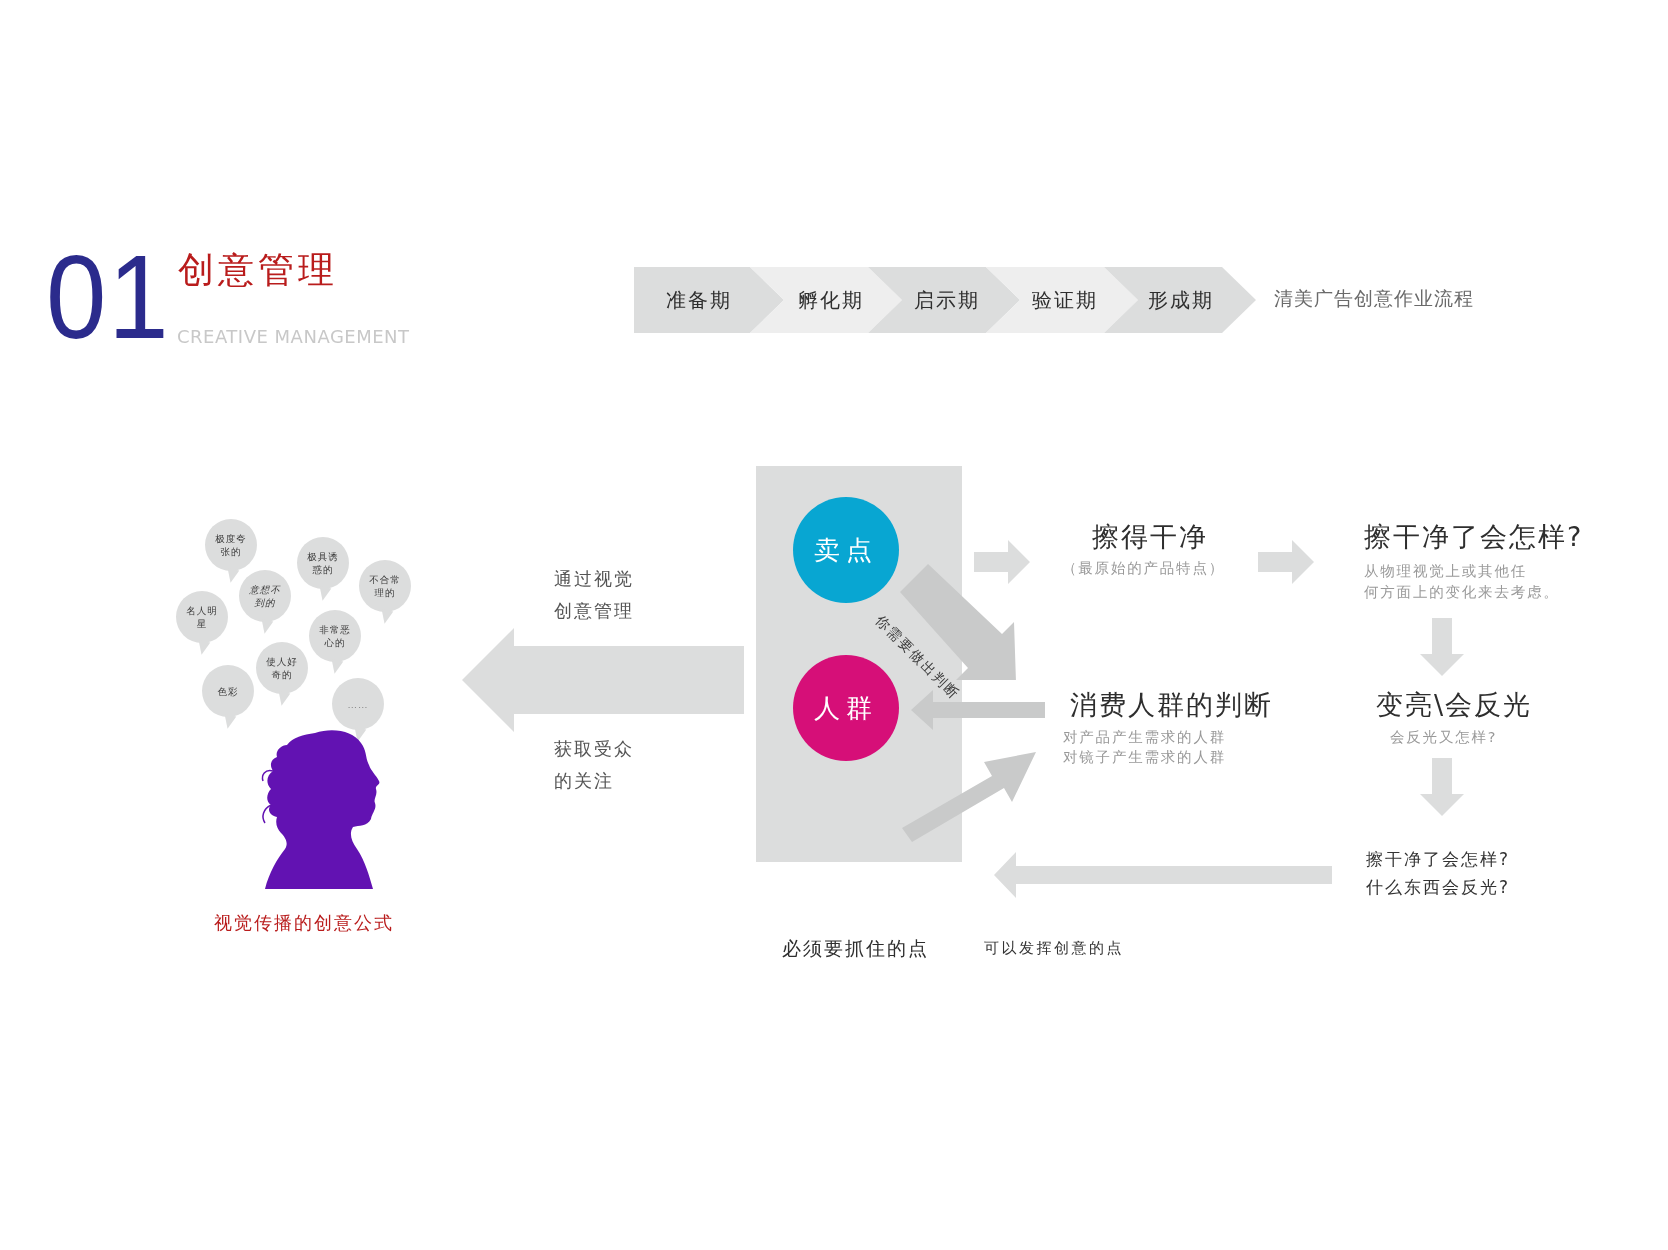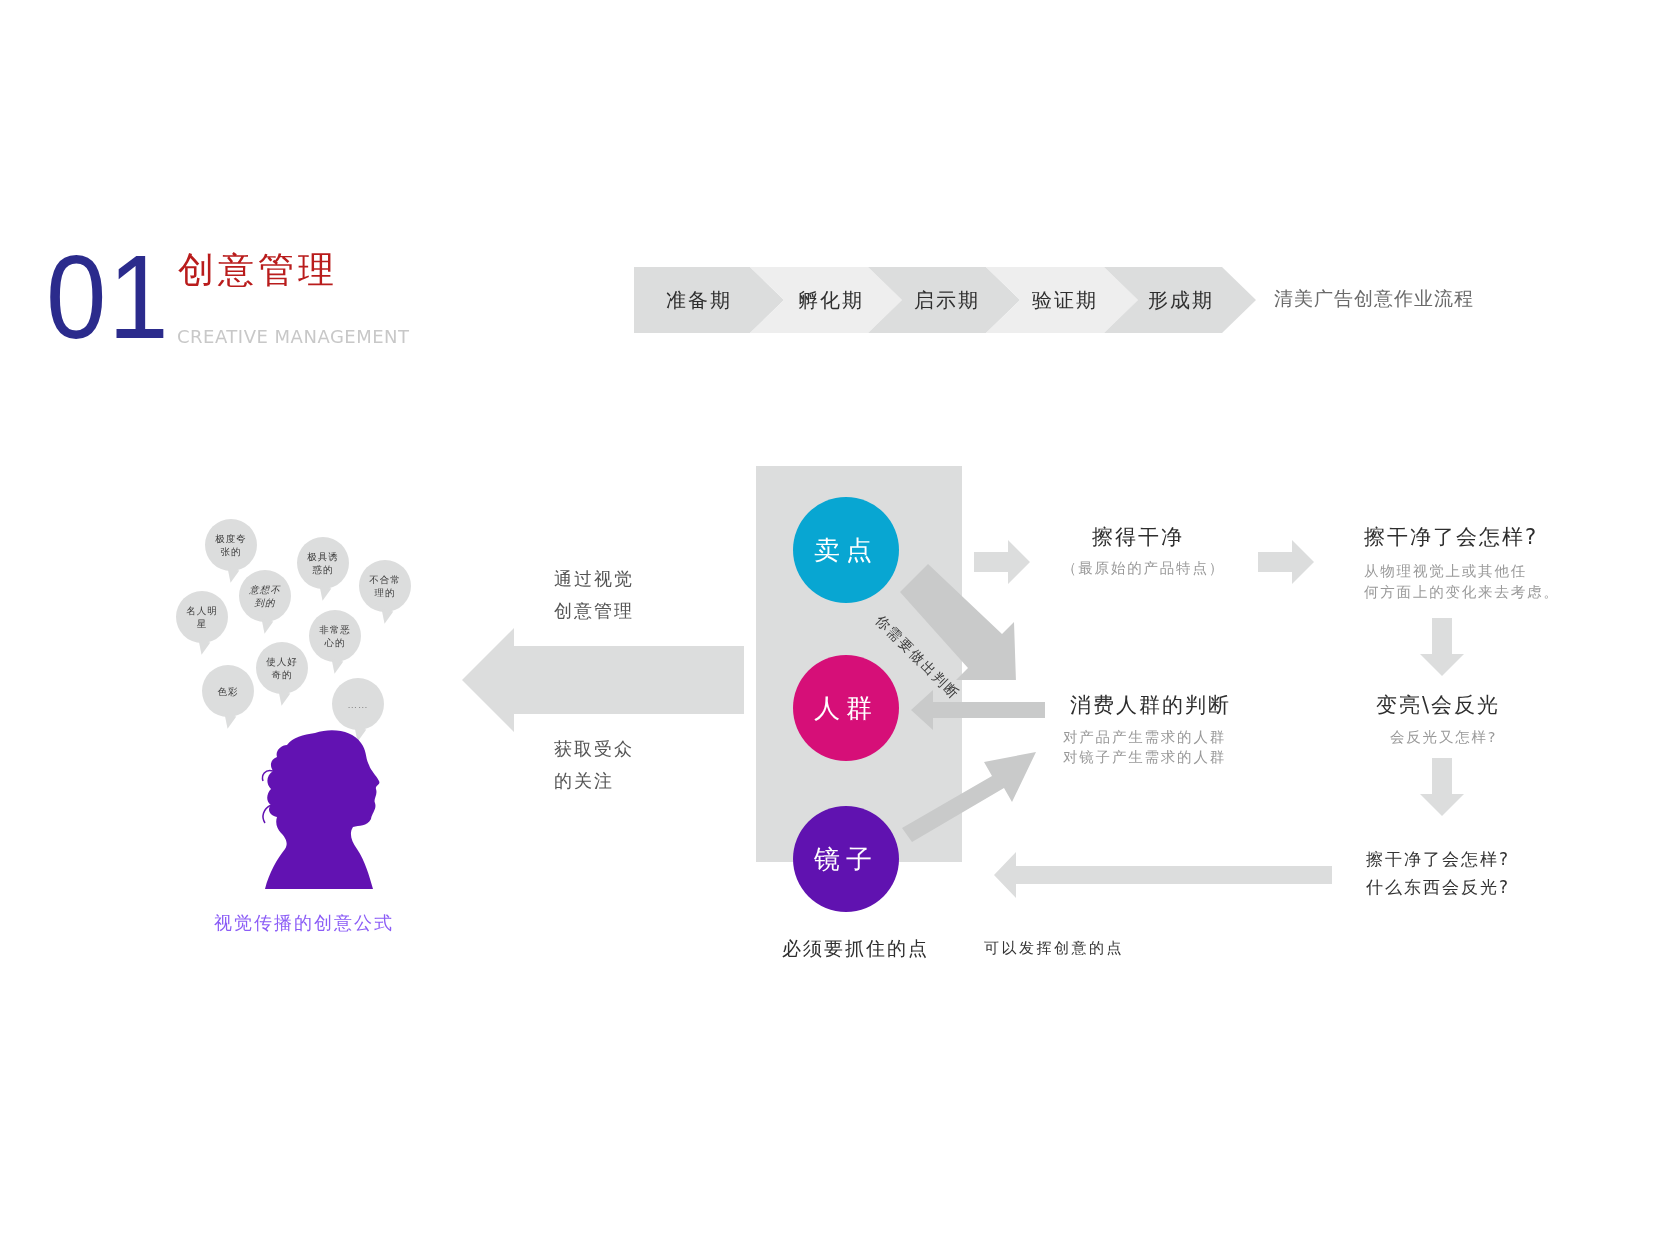--- a/index.html
+++ b/index.html
@@ -23,37 +23,37 @@
 
   
   .bubble { position: absolute; width: 52px; height: 52px; border-radius: 50%; background: #dcdddd;
             display: flex; align-items: center; justify-content: center; text-align: center;
             font-size: 9.5px; line-height: 13px; color: #3a3a3a; letter-spacing: 1px; }
   .bubble::after { content: ""; position: absolute; left: 21px; bottom: -12px; width: 0; height: 0;
                    border-left: 6px solid transparent; border-right: 6px solid transparent; border-top: 14px solid #dcdddd;
                    transform: rotate(12deg); }
   .bubble span { display: block; width: 40px; }
   .silhouette { left: 255px; top: 725px; }
-  .caption-left { left: 214px; top: 912px; font-size: 18px; color: #8b5cf6; letter-spacing: 2px; line-height: 22px; }
+  .caption-left { left: 214px; top: 912px; font-size: 18px; color: #b91c1c; letter-spacing: 2px; line-height: 22px; }
 
   
   .left-text { font-size: 18px; color: #555; letter-spacing: 2px; line-height: 32px; }
 
   
   .center-col { left: 756px; top: 466px; width: 206px; height: 396px; background: #dcdddd; }
   .circle { position: absolute; width: 106px; height: 106px; border-radius: 50%;
             display: flex; align-items: center; justify-content: center;
             color: #fff; font-size: 26px; letter-spacing: 6px; }
   .center-caption { left: 782px; top: 936px; font-size: 19px; color: #2e2e2e; letter-spacing: 2px; line-height: 24px; }
   .side-caption { left: 984px; top: 938px; font-size: 15px; color: #333; letter-spacing: 2.5px; line-height: 20px; }
   .diag-text { left: 884px; top: 612px; font-size: 14px; color: #3a3a3a; letter-spacing: 2px;
                transform: rotate(45deg); transform-origin: left top; white-space: nowrap; }
 
   
-  .h-dark { font-size: 21px; color: #2e2e2e; letter-spacing: 2px; line-height: 26px; white-space: nowrap; }
+  .h-dark { font-size: 27px; color: #2e2e2e; letter-spacing: 2px; line-height: 26px; white-space: nowrap; }
   .t-grey { font-size: 14.5px; color: #999; letter-spacing: 1.8px; line-height: 20px; white-space: nowrap; }
   .t-mid { font-size: 17px; color: #333; letter-spacing: 2px; line-height: 28px; white-space: nowrap; }
 </style>
 </head>
 <body>
 
 <div class="abs big-num">01</div>
 <div class="abs title-cn">创意管理</div>
 <div class="abs title-en">CREATIVE MANAGEMENT</div>
 
@@ -141,23 +141,20 @@
   <div>的关注</div>
 </div>
 
 <div class="abs center-col">
   <div class="circle" style="left:37px;top:31px;background:#08a6d2;">
     <span>卖点</span>
   </div>
   <div class="circle" style="left:37px;top:189px;background:#d60f78;">
     <span>人群</span>
   </div>
-  <div class="circle" style="left:37px;top:340px;background:#6012b0;">
-    <span>镜子</span>
-  </div>
 </div>
 <div class="abs center-caption">必须要抓住的点</div>
 <div class="abs side-caption">可以发挥创意的点</div>
 
 <div class="abs" style="left:900px;top:560px;">
   <svg width="130" height="120">
       <polygon points="10,6 24,-8 98,62 110,50 112,110 52,108 64,96 -4,20" fill="#c9caca" transform="translate(4,12)"></polygon>
     </svg>
 </div>
 <div class="abs diag-text">你需要做出判断</div>

